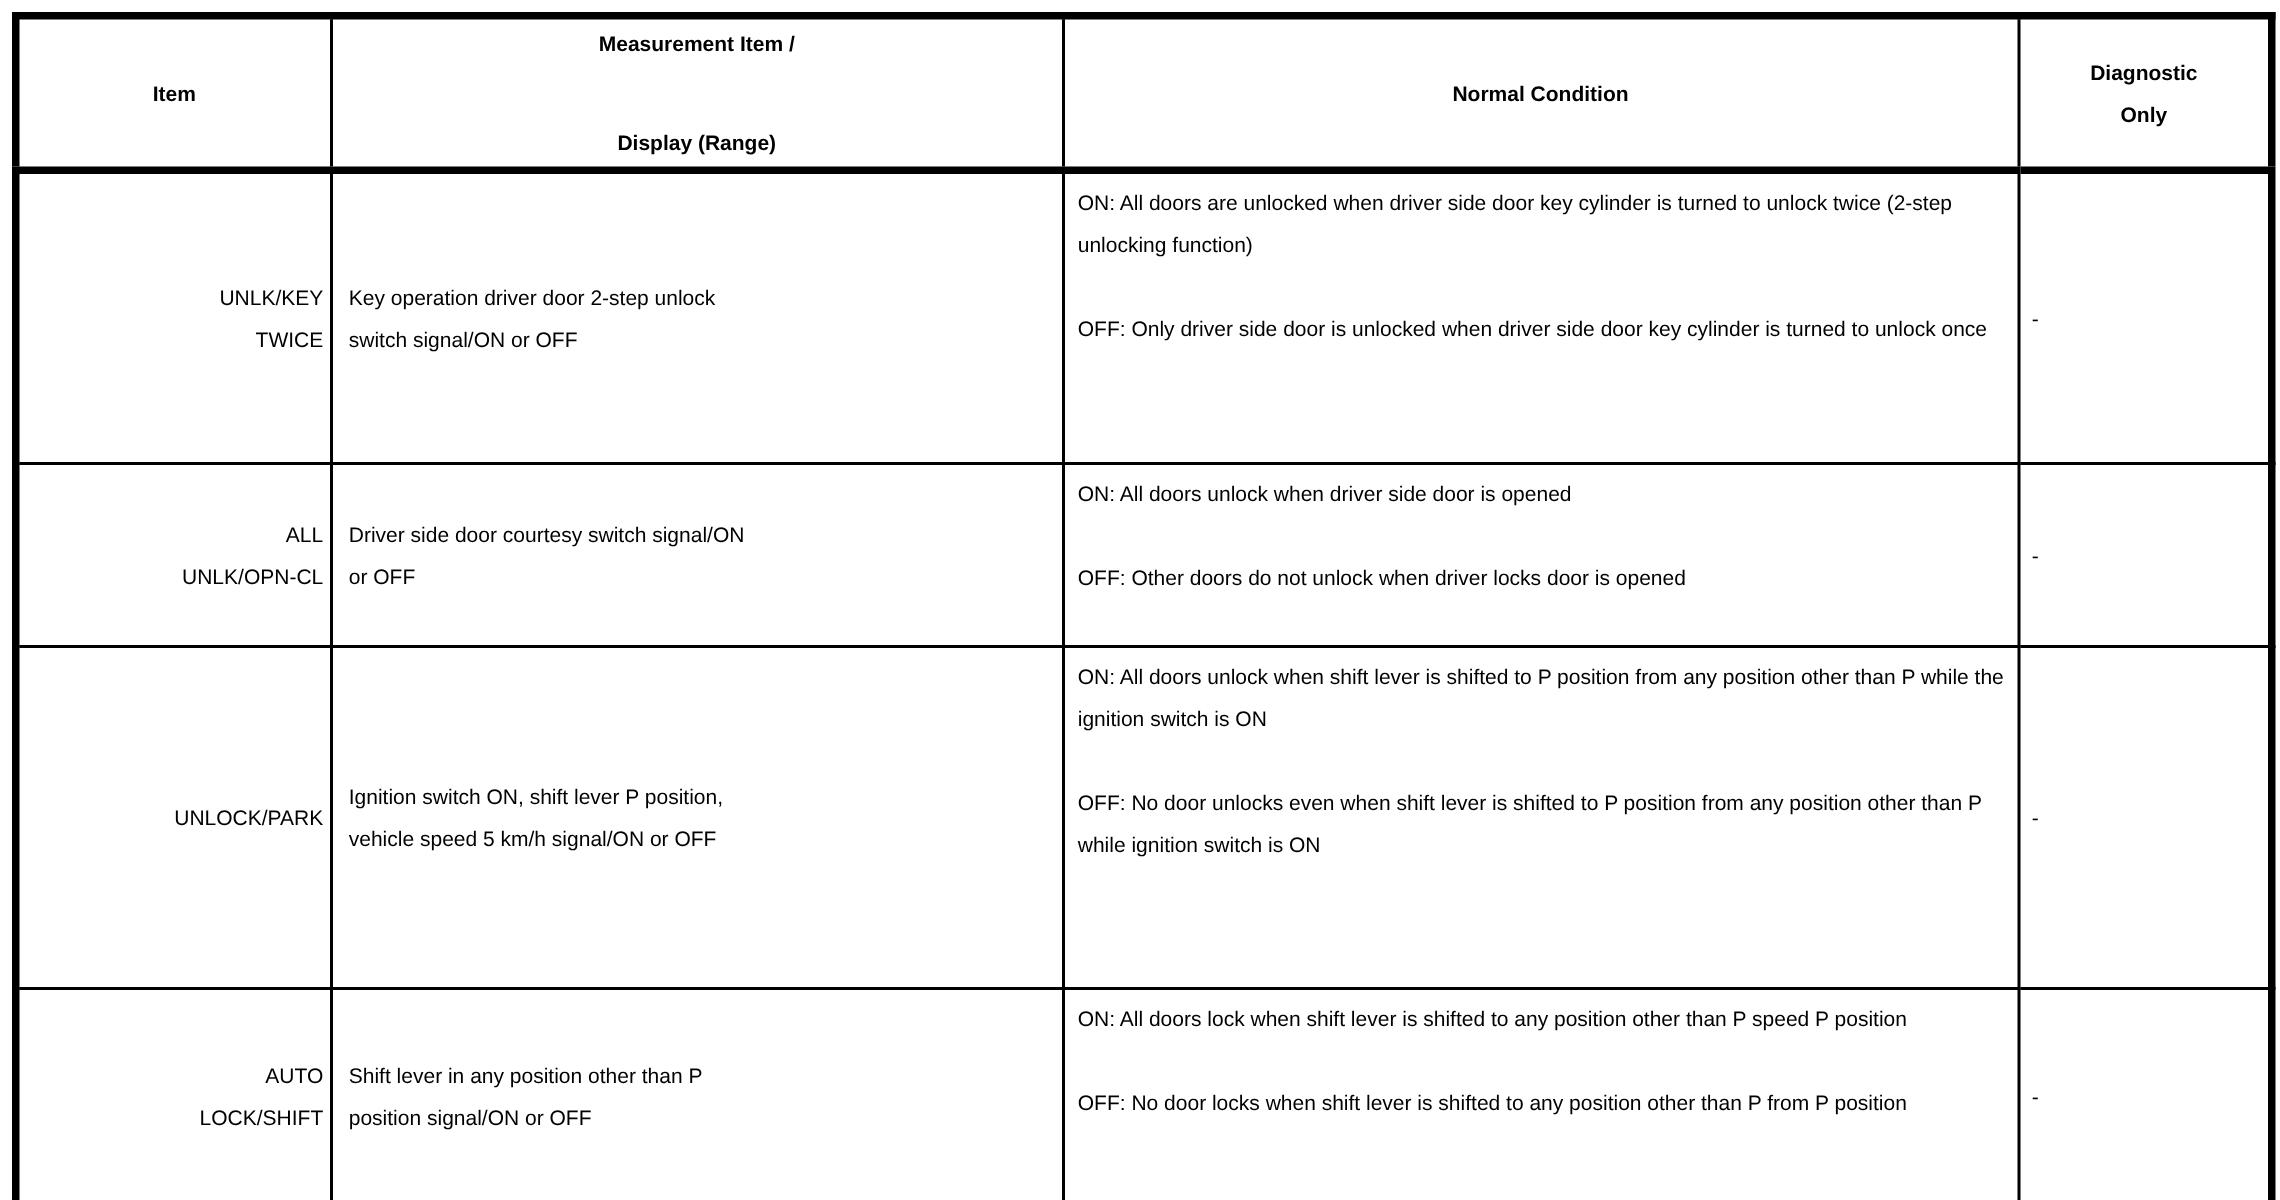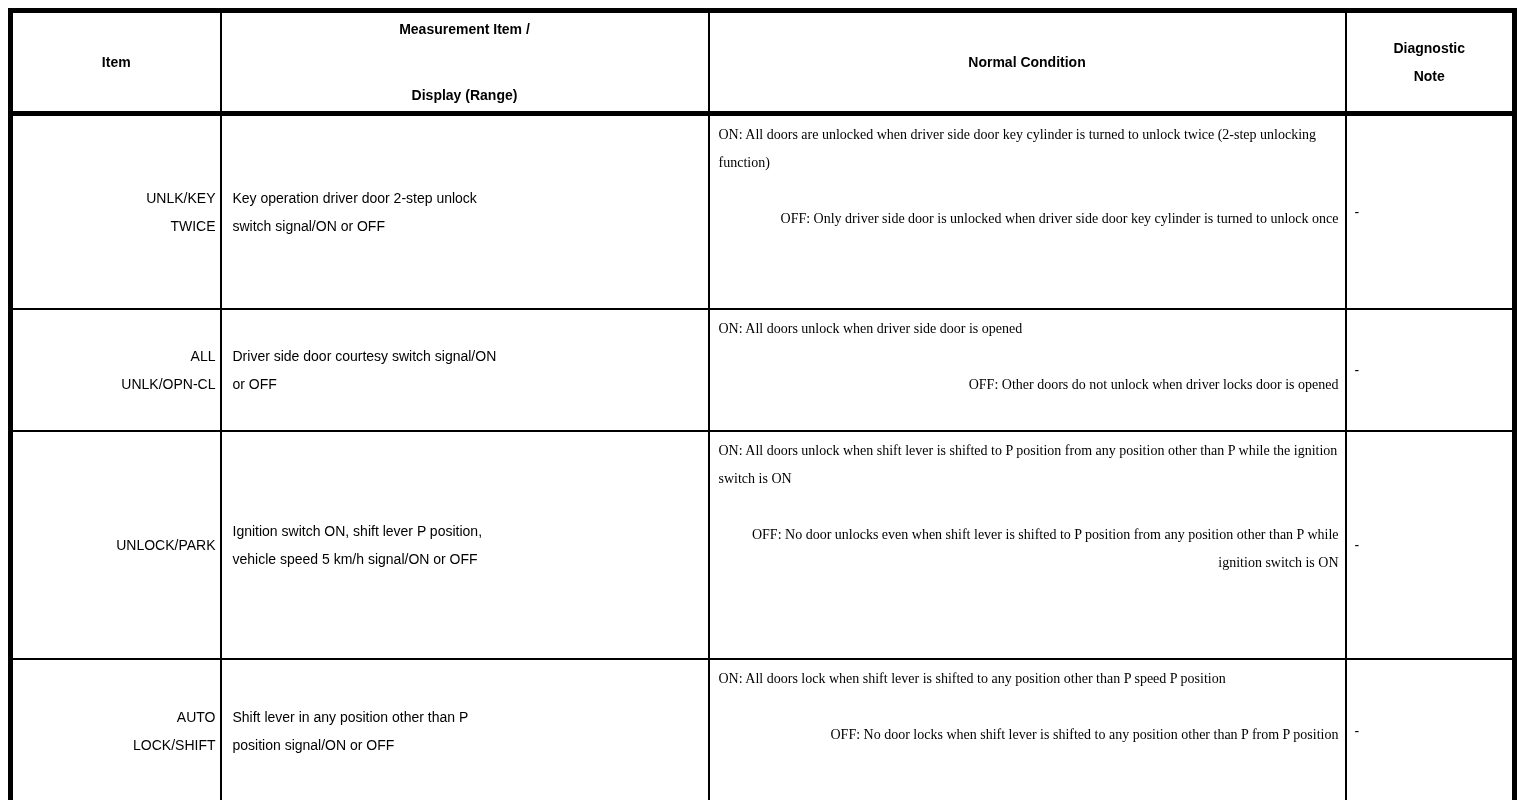--- a/index.html
+++ b/index.html
@@ -40,22 +40,22 @@
     vertical-align: middle;
     text-align: left;
     padding: 2px 24px 2px 11px;
     white-space: pre-line;
   }
   td.cond-cell {
     vertical-align: top;
     text-align: left;
     padding: 5px 6px 2px 9px;
   }
-  td.cond-cell p { margin: 0; font-family: Liberation Serif, serif; }
-  td.cond-cell p.cond-off { margin-top: 28px; text-align: right; }
+  td.cond-cell p { margin: 0; }
+  td.cond-cell p.cond-off { margin-top: 28px; }
   td.note-cell {
     vertical-align: middle;
     text-align: left;
     padding: 2px 4px 2px 8px;
   }
 </style>
 </head>
 <body>
 
 <table class="data-table">
@@ -72,21 +72,21 @@
       </th>
       <th>
         <div>Measurement Item /</div>
         <div class="meas-header-line2">Display (Range)</div>
       </th>
       <th>
         <span>Normal Condition</span>
       </th>
       <th>
         <div>Diagnostic</div>
-        <div>Note</div>
+        <div>Only</div>
       </th>
     </tr>
   </thead>
   <tbody>
     <tr style="height:195px">
       <td class="item-cell">UNLK/KEY
 TWICE</td>
       <td class="meas-cell">Key operation driver door 2-step unlock
 switch signal/ON or OFF</td>
       <td class="cond-cell">

